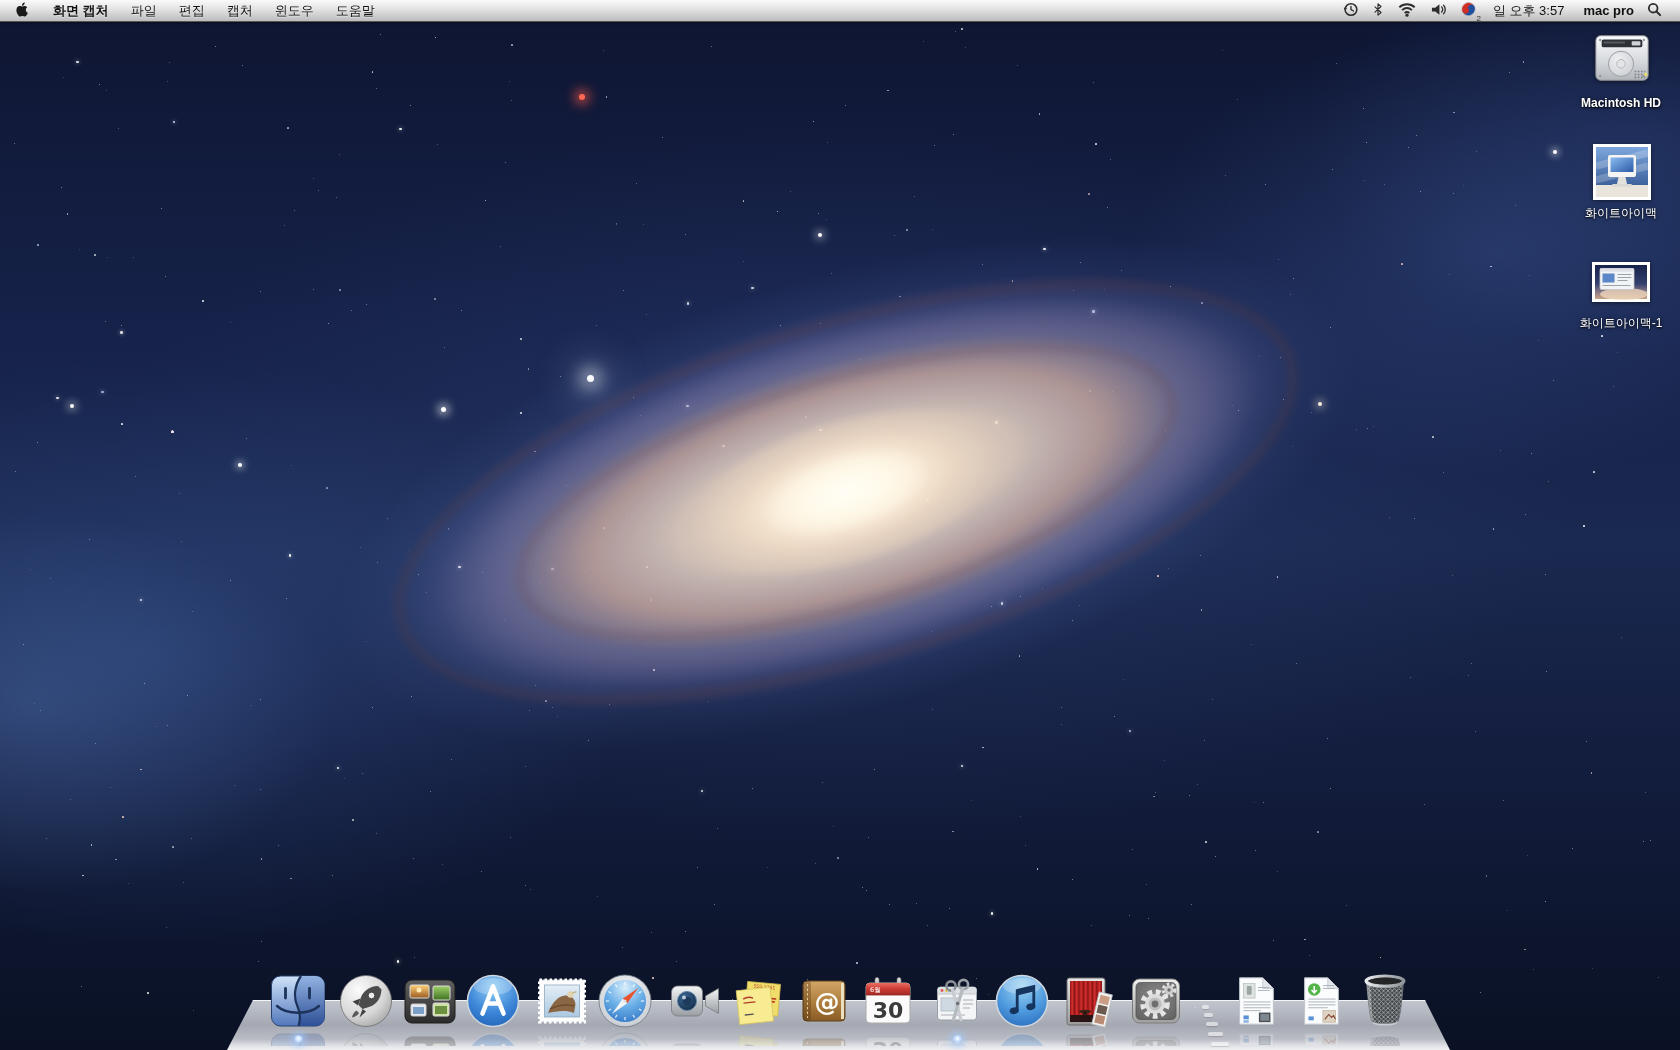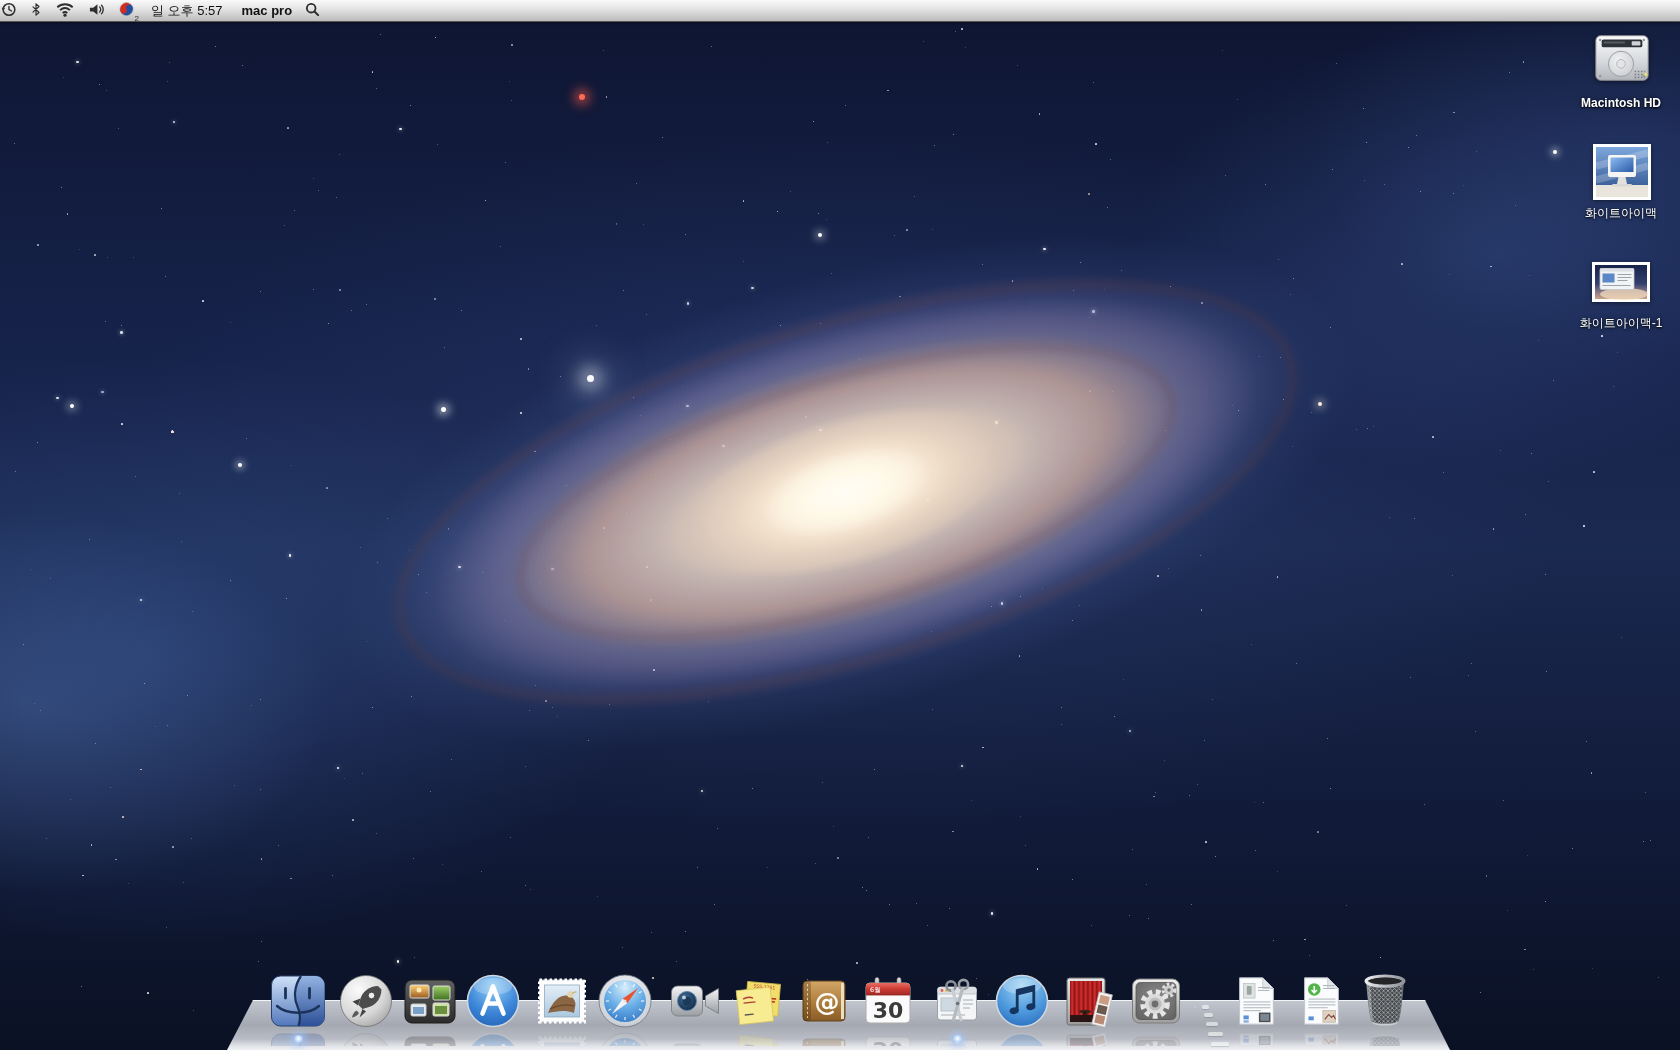--- a/index.html
+++ b/index.html
@@ -871,20 +871,33 @@
         <div class="star" style="left:83.15%;top:58.25%;width:1.3px;height:1.3px;background:#d8e4ff;opacity:0.54;"></div>
         <div class="star" style="left:83.21%;top:61.89%;width:1.4px;height:1.4px;background:#d8e4ff;opacity:0.63;"></div>
         <div class="star" style="left:88.64%;top:47.21%;width:2.0px;height:2.0px;background:#f3c4da;opacity:0.91;"></div>
         <div class="star" style="left:31.72%;top:34.38%;width:2.1px;height:2.1px;background:#ffd9c4;opacity:0.37;"></div>
       </div>
   </div>
 
   <div class="vignette"></div>
 
   <div class="menu-bar">
+    <div class="mb-left" id="mb-left">
+        <div class="mb-apple">
+          <span><svg width="14" height="17" viewBox="0 0 17 20">
+              <path d="M13.1 10.6c0-2.1 1.7-3.1 1.8-3.2-1-1.4-2.5-1.6-3-1.7-1.3-.1-2.5.8-3.2.8-.7 0-1.7-.8-2.8-.7-1.4 0-2.8.8-3.5 2.1-1.5 2.6-.4 6.5 1.1 8.6.7 1 1.6 2.2 2.7 2.1 1.1 0 1.5-.7 2.8-.7 1.3 0 1.7.7 2.8.7 1.2 0 1.9-1 2.6-2.1.8-1.2 1.2-2.4 1.2-2.5-.1 0-2.5-1-2.5-3.4zM10.9 4.1c.6-.7 1-1.7.9-2.7-.9 0-1.9.6-2.5 1.3-.6.6-1 1.6-.9 2.6 1 .1 1.9-.5 2.5-1.2z" fill="#1a1a1a"></path>
+            </svg></span>
+        </div>
+        <div class="mb-item app-name">화면 캡처</div>
+        <div class="mb-item">파일</div>
+        <div class="mb-item">편집</div>
+        <div class="mb-item">캡처</div>
+        <div class="mb-item">윈도우</div>
+        <div class="mb-item">도움말</div>
+      </div>
     <div class="mb-right" id="mb-right">
         <div class="mb-status">
           <span><svg width="17" height="17" viewBox="0 0 18 18">
               <circle cx="9.5" cy="9" r="6.2" fill="none" stroke="#2e2e2e" stroke-width="1.6"></circle>
               <path d="M9.5 5.6 V9 L12.2 10.6" fill="none" stroke="#2e2e2e" stroke-width="1.4" stroke-linecap="round"></path>
               <path d="M1.8 7.2 L3.4 10.2 L5.3 7.4 Z" fill="#2e2e2e"></path>
             </svg></span>
         </div>
         <div class="mb-status">
           <span><svg width="12" height="17" viewBox="0 0 16 18">
@@ -910,21 +923,21 @@
               <circle cx="9" cy="8.6" r="7" fill="#f5f5f5" stroke="#9a9a9a" stroke-width="0.6"></circle>
               <g transform="rotate(-25 9 8.6)">
                 <path d="M2.3 8.6 a6.7 6.7 0 0 1 13.4 0 Z" fill="#cf2e24"></path>
                 <path d="M2.3 8.6 a6.7 6.7 0 0 0 13.4 0 Z" fill="#1f4f9e"></path>
                 <circle cx="5.65" cy="8.6" r="3.35" fill="#cf2e24"></circle>
                 <circle cx="12.35" cy="8.6" r="3.35" fill="#1f4f9e"></circle>
               </g>
             </svg></span>
           <span class="mb-badge">2</span>
         </div>
-        <div class="mb-clock">일 오후 5:57</div>
+        <div class="mb-clock">일 오후 3:57</div>
         <div class="mb-user">mac pro</div>
         <div class="mb-status">
           <span><svg width="15" height="15" viewBox="0 0 16 16">
               <circle cx="6.6" cy="6.6" r="4.6" fill="none" stroke="#2b2b2b" stroke-width="1.9"></circle>
               <path d="M10.1 10.1 L14 14" stroke="#2b2b2b" stroke-width="2.2" stroke-linecap="round"></path>
             </svg></span>
         </div>
       </div>
   </div>
 

